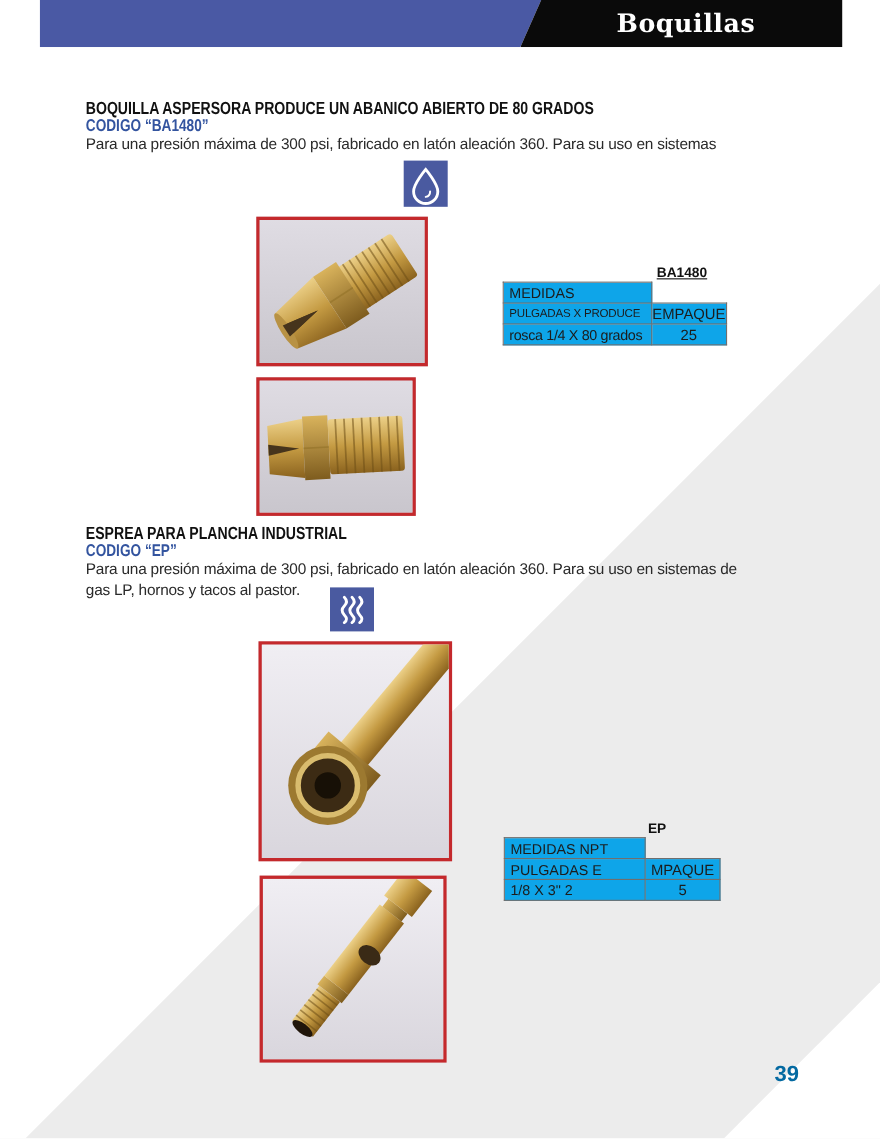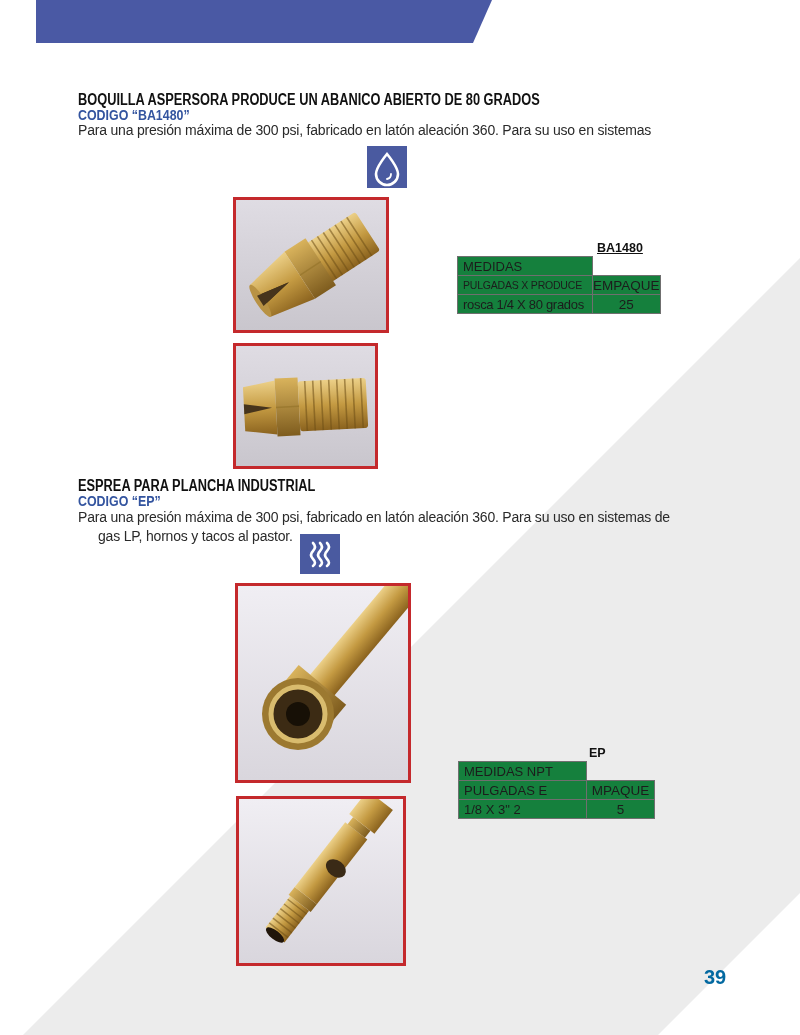--- a/index.html
+++ b/index.html
@@ -31,21 +31,21 @@
   
   .icon-box{background:#4a5aa0;display:flex;align-items:center;justify-content:center;}
 
   
   .photo{border:3px solid #c4292c;box-sizing:border-box;background:#d9d6dd;}
   .photo svg{display:block;width:100%;height:100%;}
 
   
   table.spec{position:absolute;border-collapse:collapse;table-layout:fixed;}
   table.spec td{border:1px solid #6f6f6f;height:18px;padding:0 0 0 5px;font-size:13px;
-                color:#1c1c1c;background:#15803d;vertical-align:middle;white-space:nowrap;}
+                color:#1c1c1c;background:#0ea5e9;vertical-align:middle;white-space:nowrap;}
   table.spec td.c2{text-align:center;padding:0;font-size:13.5px;margin-left:23px;}
   table.spec td.open{border-top:none;border-right:none;border-bottom:none;background:transparent;}
   table.spec td.small{font-size:10.5px;letter-spacing:-0.2px;}
   table.spec td.tight{letter-spacing:-0.3px;}
   .tbl-label{font-weight:bold;font-size:12.5px;color:#111;}
 
   .page-num{font-weight:bold;font-size:20px;color:#0369a1;}
 </style>
 </head>
 <body>
@@ -70,20 +70,23 @@
       <linearGradient id="bgB" x1="0" y1="0" x2="0" y2="1">
         <stop offset="0" stop-color="#f0eef3"></stop>
           <stop offset="1" stop-color="#d9d6dd"></stop>
       </linearGradient>
     </defs>
   </svg>
 
   <div class="abs band"></div>
 
   <div class="abs hdr-blue z"></div>
+  <div class="abs hdr-black z">
+    <span class="hdr-title">Boquillas</span>
+  </div>
 
   <div class="abs cond z" style="left:78px;top:91px;">BOQUILLA ASPERSORA PRODUCE UN ABANICO ABIERTO DE 80 GRADOS</div>
   <div class="abs cond code z" style="left:78px;top:106px;">CODIGO “BA1480”</div>
   <div class="abs body-line z" style="left:78px;top:122px;">Para una presión máxima de 300 psi, fabricado en latón aleación 360. Para su uso en sistemas</div>
 
   <div class="abs icon-box z" style="left:367px;top:146px;width:40px;height:42px;">
     <svg width="40" height="42" viewBox="0 0 40 42">
       <path d="M20 8 C20 8 9 21 9 28 a11 11 0 0 0 22 0 C31 21 20 8 20 8 Z" fill="none" stroke="#ffffff" stroke-width="2.6"></path>
       <path d="M24 28 a5 5 0 0 1 -4 5" fill="none" stroke="#ffffff" stroke-width="1.8" stroke-linecap="round"></path>
     </svg>
@@ -154,21 +157,21 @@
     <tr>
       <td class="tight">rosca 1/4 X 80 grados</td>
       <td class="c2">25</td>
     </tr>
   </tbody>
     </table>
 
   <div class="abs cond z" style="left:78px;top:477px;">ESPREA PARA PLANCHA INDUSTRIAL</div>
   <div class="abs cond code z" style="left:78px;top:492px;">CODIGO “EP”</div>
   <div class="abs body-line z" style="left:78px;top:509px;">Para una presión máxima de 300 psi, fabricado en latón aleación 360. Para su uso en sistemas de</div>
-  <div class="abs body-line z" style="left:78px;top:528px;margin-left:20px;">gas LP, hornos y tacos al pastor.</div>
+  <div class="abs body-line z" style="left:78px;top:528px;">gas LP, hornos y tacos al pastor.</div>
 
   <div class="abs icon-box z" style="left:300px;top:534px;width:40px;height:40px;">
     <svg width="40" height="40" viewBox="0 0 40 40">
       <g fill="none" stroke="#ffffff" stroke-width="2.6" stroke-linecap="round">
         <path d="M13 9 q4 4 0 8 q-4 4 0 8 q4 4 0 7"></path>
         <path d="M20 9 q4 4 0 8 q-4 4 0 8 q4 4 0 7"></path>
         <path d="M27 9 q4 4 0 8 q-4 4 0 8 q4 4 0 7"></path>
       </g>
     </svg>
   </div>

